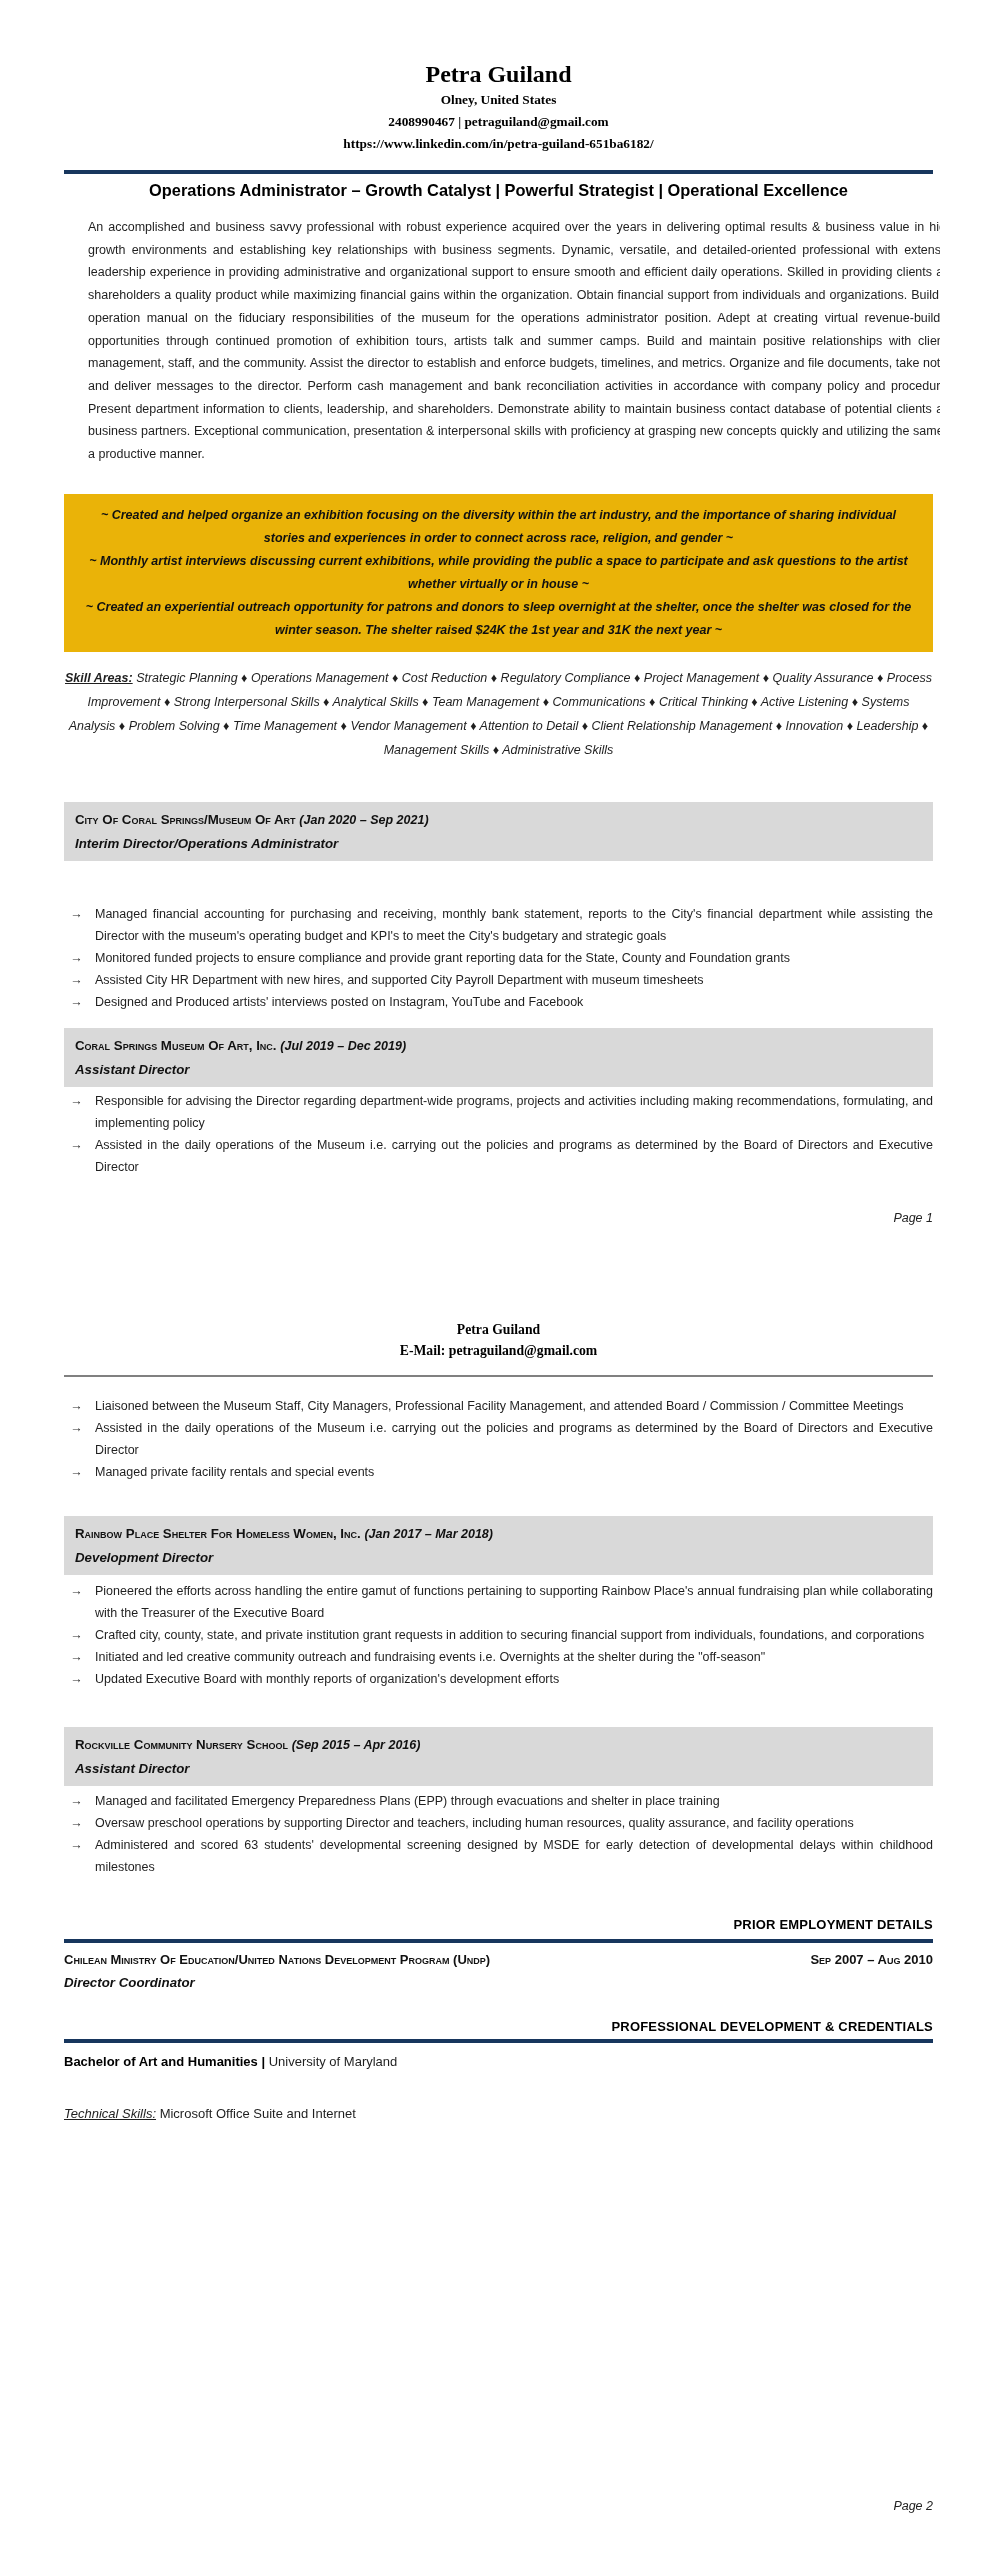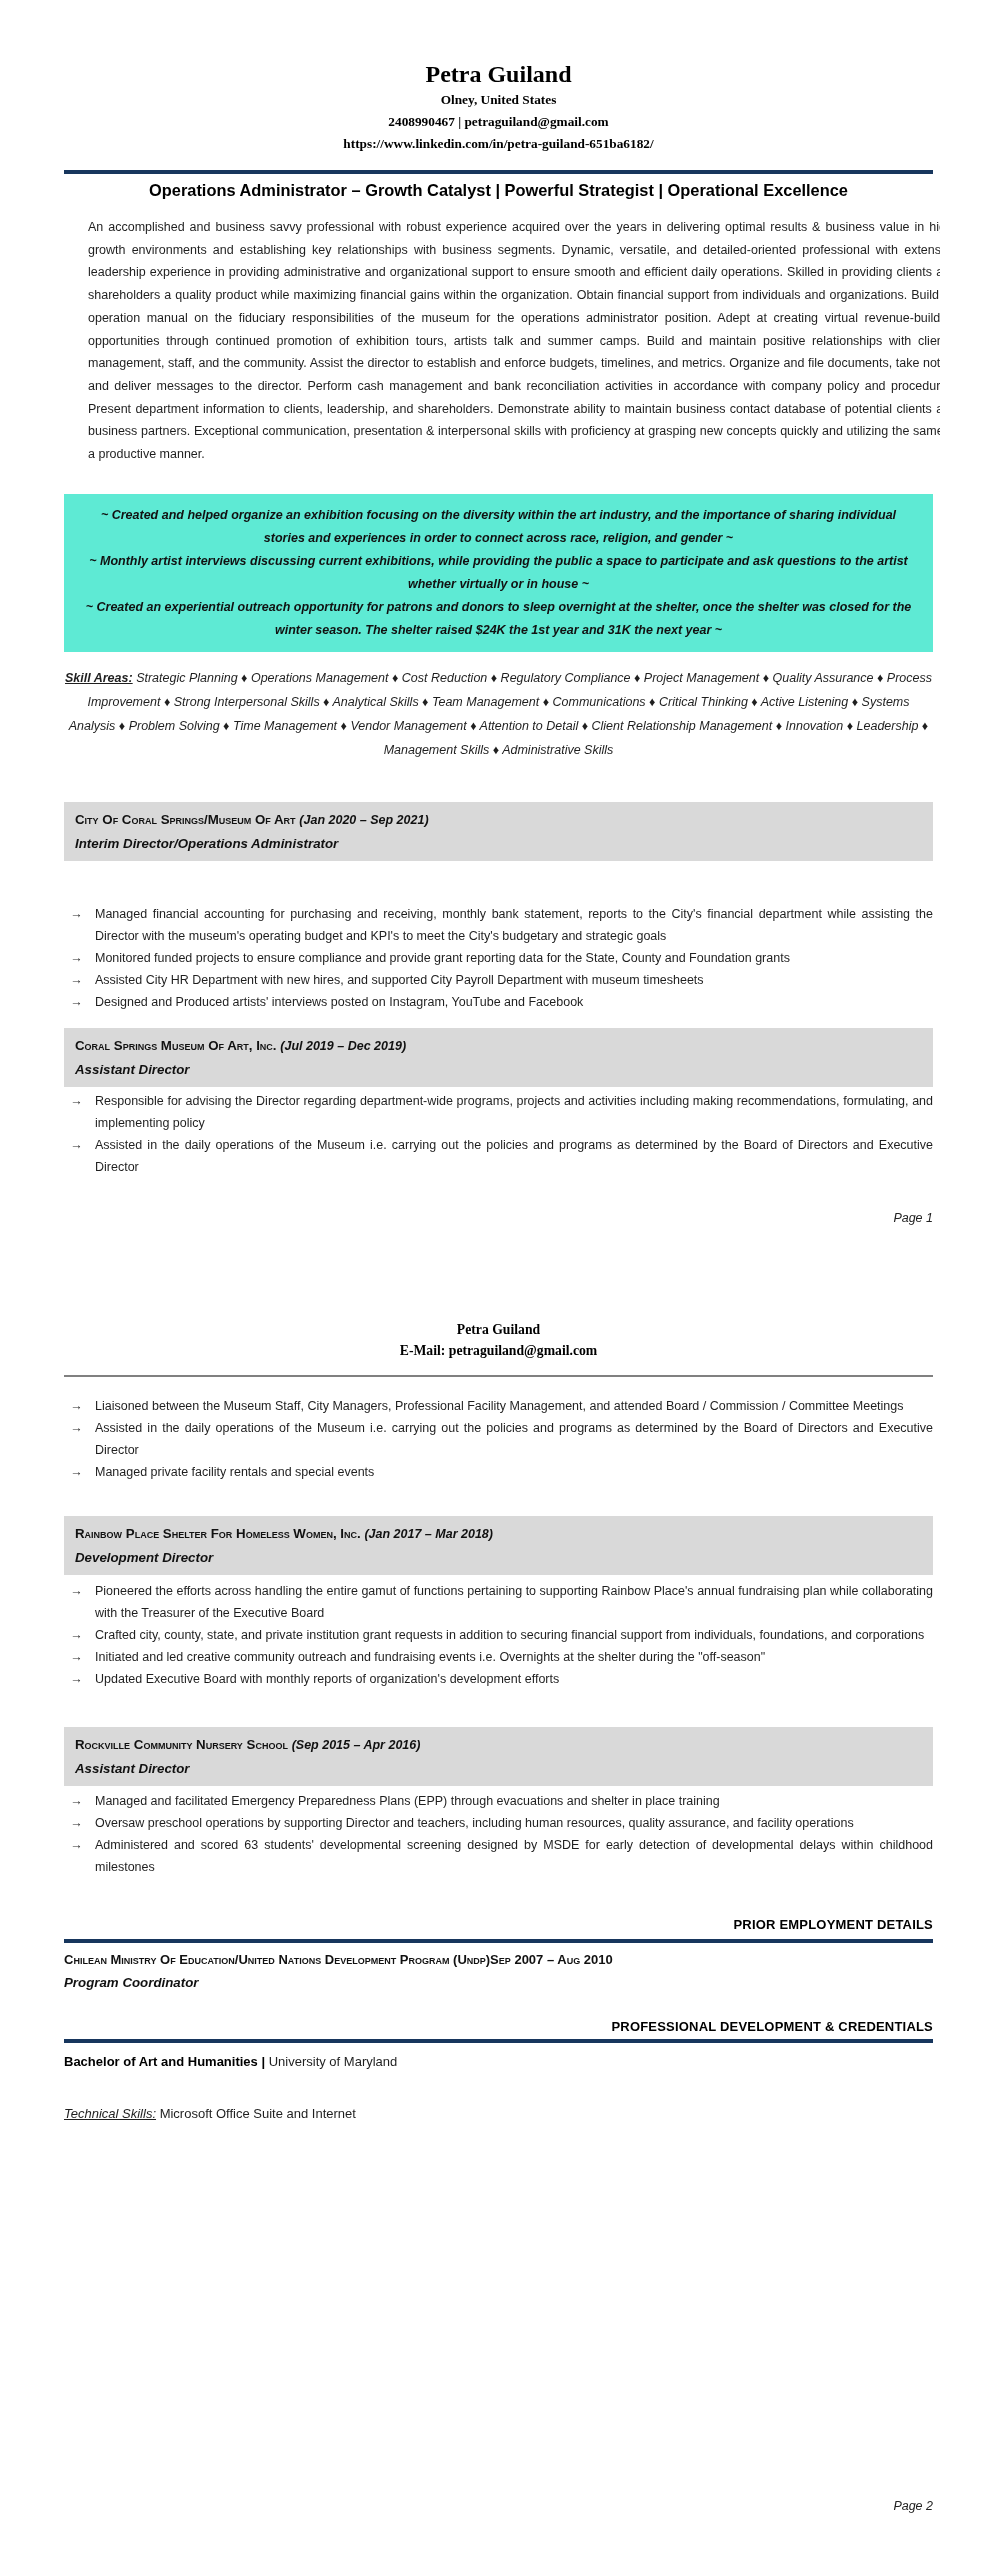--- a/index.html
+++ b/index.html
@@ -18,41 +18,41 @@
   .hdr{text-align:center;font-family:"Liberation Serif",serif;font-weight:bold;color:#000;}
   .hdr .nm{font-size:24px;line-height:30px;}
   .hdr .sub{font-size:13.3px;line-height:22px;}
   .rule-navy{position:absolute;left:64px;width:869px;height:3.9px;background:#17365d;}
   .rule-gray{position:absolute;left:64px;width:869px;height:2.3px;background:#808080;}
 
   .headline{text-align:center;font-weight:bold;font-size:16.4px;line-height:20.3px;color:#000;}
 
   .summary{font-size:12.5px;line-height:22.7px;text-align:justify;color:#1f1f1f;margin-left:24px;}
 
-  .hibox{background:#5eead4;padding:10.2px 20.3px;box-sizing:border-box;}
+  .hibox{background:#eab308;padding:10.2px 20.3px;box-sizing:border-box;}
   .hibox p{margin:0;text-align:center;font-weight:bold;font-style:italic;font-size:12.5px;line-height:23px;color:#111;}
 
   .skills{text-align:center;font-style:italic;font-size:12.5px;line-height:24px;color:#1f1f1f;}
   .skills .lbl{font-weight:bold;text-decoration:underline;}
 
   .sechead{text-align:right;font-weight:bold;font-size:13px;letter-spacing:0.2px;color:#000;}
 
   .jobbar{background:#d9d9d9;padding:5.5px 11px;box-sizing:border-box;}
   .jobbar .co{font-weight:bold;font-size:13.3px;line-height:23.4px;font-variant:small-caps;color:#111;}
   .jobbar .dt{font-weight:bold;font-style:italic;font-size:12.5px;font-variant:normal;}
   .jobbar .ti{font-weight:bold;font-style:italic;font-size:13.3px;line-height:23.4px;color:#111;}
 
   .bullets{font-size:12.5px;line-height:22px;color:#1f1f1f;}
   .bullet{display:flex;}
   .bullet .arr{flex:0 0 31px;padding-left:6.2px;box-sizing:border-box;}
   .bullet .btxt{flex:1;text-align:justify;}
 
   .p2hdr{text-align:center;font-family:"Liberation Serif",serif;font-weight:bold;font-size:13.7px;line-height:21px;color:#000;}
 
-  .priorrow{display:flex;font-weight:bold;font-size:13px;line-height:19px;color:#111;}
+  .priorrow{display:flex;justify-content:space-between;font-weight:bold;font-size:13px;line-height:19px;color:#111;}
   .priorrow .co,.priorrow .dt{font-variant:small-caps;}
   .priortitle{font-weight:bold;font-style:italic;font-size:13.3px;color:#111;}
 
   .degree{font-size:13px;color:#1f1f1f;}
   .degree .b{font-weight:bold;color:#000;}
   .tech{font-size:13px;color:#1f1f1f;}
   .tech .lbl{font-style:italic;text-decoration:underline;}
 
   .pagefoot{text-align:right;font-style:italic;font-size:12.5px;color:#222;}
 </style>
@@ -195,21 +195,21 @@
           <span class="btxt">Administered and scored 63 students' developmental screening designed by MSDE for early detection of developmental delays within childhood milestones</span>
         </div>
     </div>
 
     <div class="blk sechead" style="top:629px;">PRIOR EMPLOYMENT DETAILS</div>
     <div class="rule-navy" style="top:651px;"></div>
     <div class="blk priorrow" style="top:662px;">
       <span class="co">Chilean Ministry Of Education/United Nations Development Program (Undp)</span>
       <span class="dt">Sep 2007 – Aug 2010</span>
     </div>
-    <div class="blk priortitle" style="top:687px;">Program Coordinator</div>
+    <div class="blk priortitle" style="top:687px;">Director Coordinator</div>
 
     <div class="blk sechead" style="top:731px;">PROFESSIONAL DEVELOPMENT &amp; CREDENTIALS</div>
     <div class="rule-navy" style="top:751px;"></div>
     <div class="blk degree" style="top:766px;">
       <span class="b">Bachelor of Art and Humanities |</span><span> University of Maryland</span>
     </div>
     <div class="blk tech" style="top:818px;">
       <span class="lbl">Technical Skills:</span><span> Microsoft Office Suite and Internet</span>
     </div>
 

